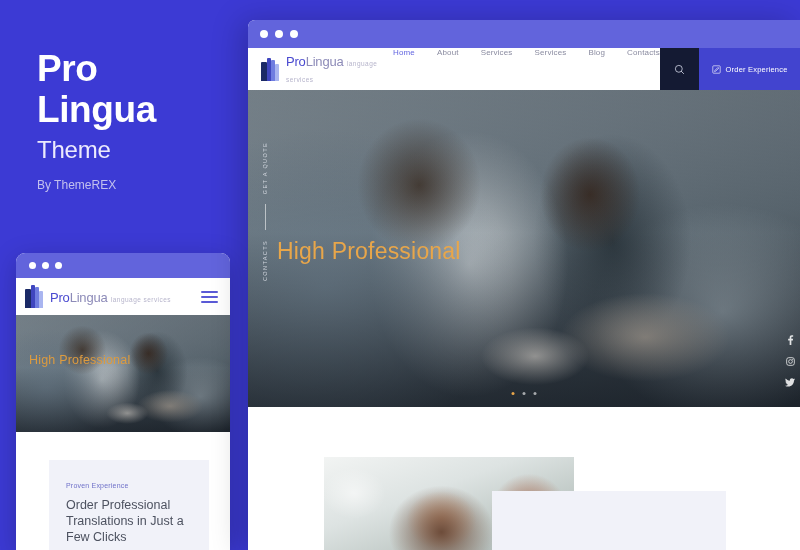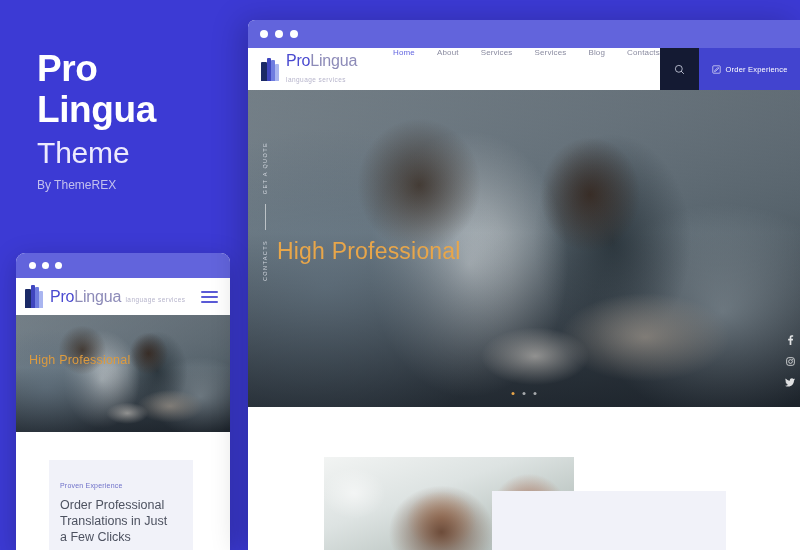--- a/index.html
+++ b/index.html
@@ -31,21 +31,21 @@
     font-size: 37px;
     line-height: 41px;
     font-weight: 700;
     color: #ffffff;
     letter-spacing: -0.4px;
   }
   .promo-title .l2 { display: block; }
   .promo-sub {
     position: absolute;
     left: 37px; top: 136px;
-    font-size: 30px;
+    font-size: 24px;
     font-weight: 400;
     color: #eceafd;
     letter-spacing: -0.2px;
   }
   .promo-by {
     position: absolute;
     left: 37px; top: 178px;
     font-size: 12px;
     font-weight: 400;
     color: #c2c0ee;
@@ -84,44 +84,44 @@
   .logo { display: flex; align-items: center; gap: 6px; }
   .logo-mark { position: relative; width: 19px; height: 23px; flex: none; }
   .logo-mark span {
     position: absolute; bottom: 0; border-radius: 1px 1px 0 0;
   }
   .lm1 { left: 0; width: 6px; height: 19px; background: #1b2a66; }
   .lm2 { left: 6px; width: 4px; height: 23px; background: #3f46bf; }
   .lm3 { left: 10px; width: 4px; height: 21px; background: #6f7de0; }
   .lm4 { left: 14px; width: 4px; height: 17px; background: #a9b5f0; }
   .logo-text { line-height: 1; }
-  .logo-name { font-size: 16px; letter-spacing: -.2px; }
+  .logo-name { font-size: 13px; letter-spacing: -.2px; }
   .logo-name b { font-weight: 400; color: #4a4ad0; }
   .logo-name i { font-style: normal; font-weight: 400; color: #8d8bb8; }
   .logo-tag { font-size: 6.5px; color: #b6b4cb; letter-spacing: .45px; margin-top: 2px; }
 
   .mobile-hero {
     position: relative;
     height: 117px;
     overflow: hidden;
     background: #5d6a75;
   }
   .mobile-hero-title {
     position: absolute;
     left: 13px; top: 38px;
     font-size: 12.5px;
     color: #dd9b3f;
     letter-spacing: .2px;
   }
   .mobile-gap { height: 28px; background: #fff; }
   .mobile-card {
     margin-left: 33px;
-    width: 144px;
+    width: 160px;
     background: #f1f2f9;
-    padding: 22px 16px 0 11px;
+    padding: 22px 16px 0 17px;
     height: 90px;
   }
   .card-kicker { font-size: 7px; color: #6f71c9; margin-bottom: 8px; letter-spacing: .2px; }
   .card-title { font-size: 12.5px; line-height: 16px; color: #4d5260; }
 
   
   .desktop {
     position: absolute;
     left: 248px; top: 20px;
     width: 552px; height: 530px;

